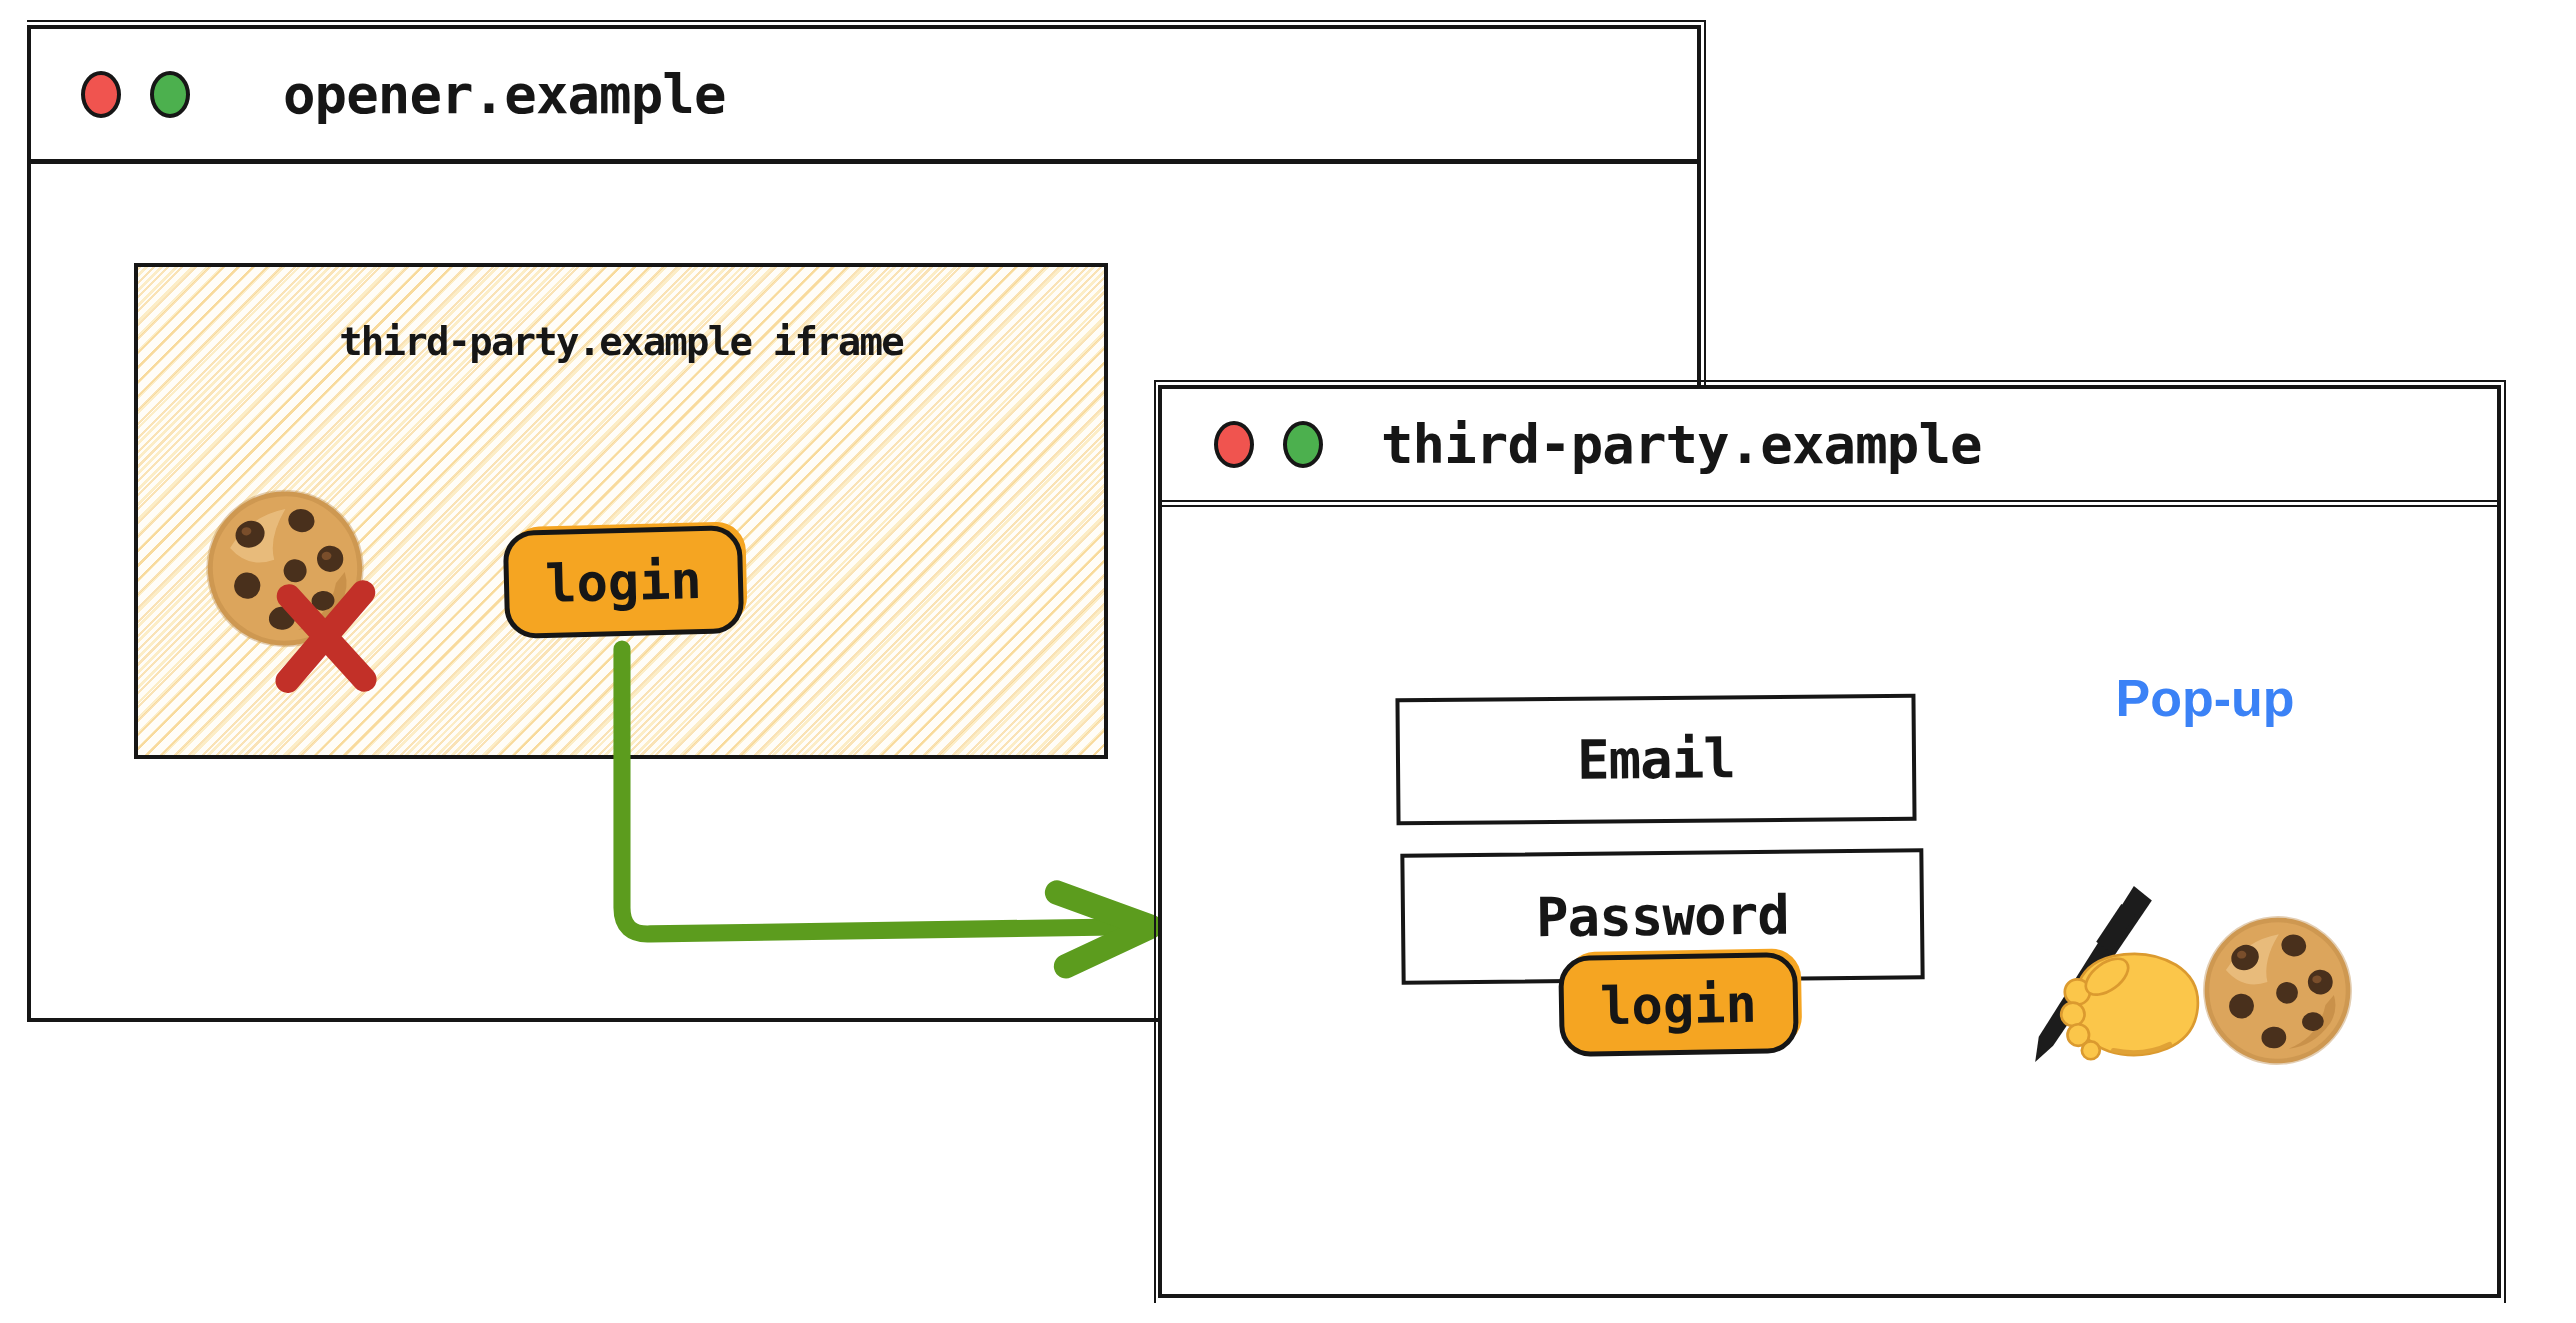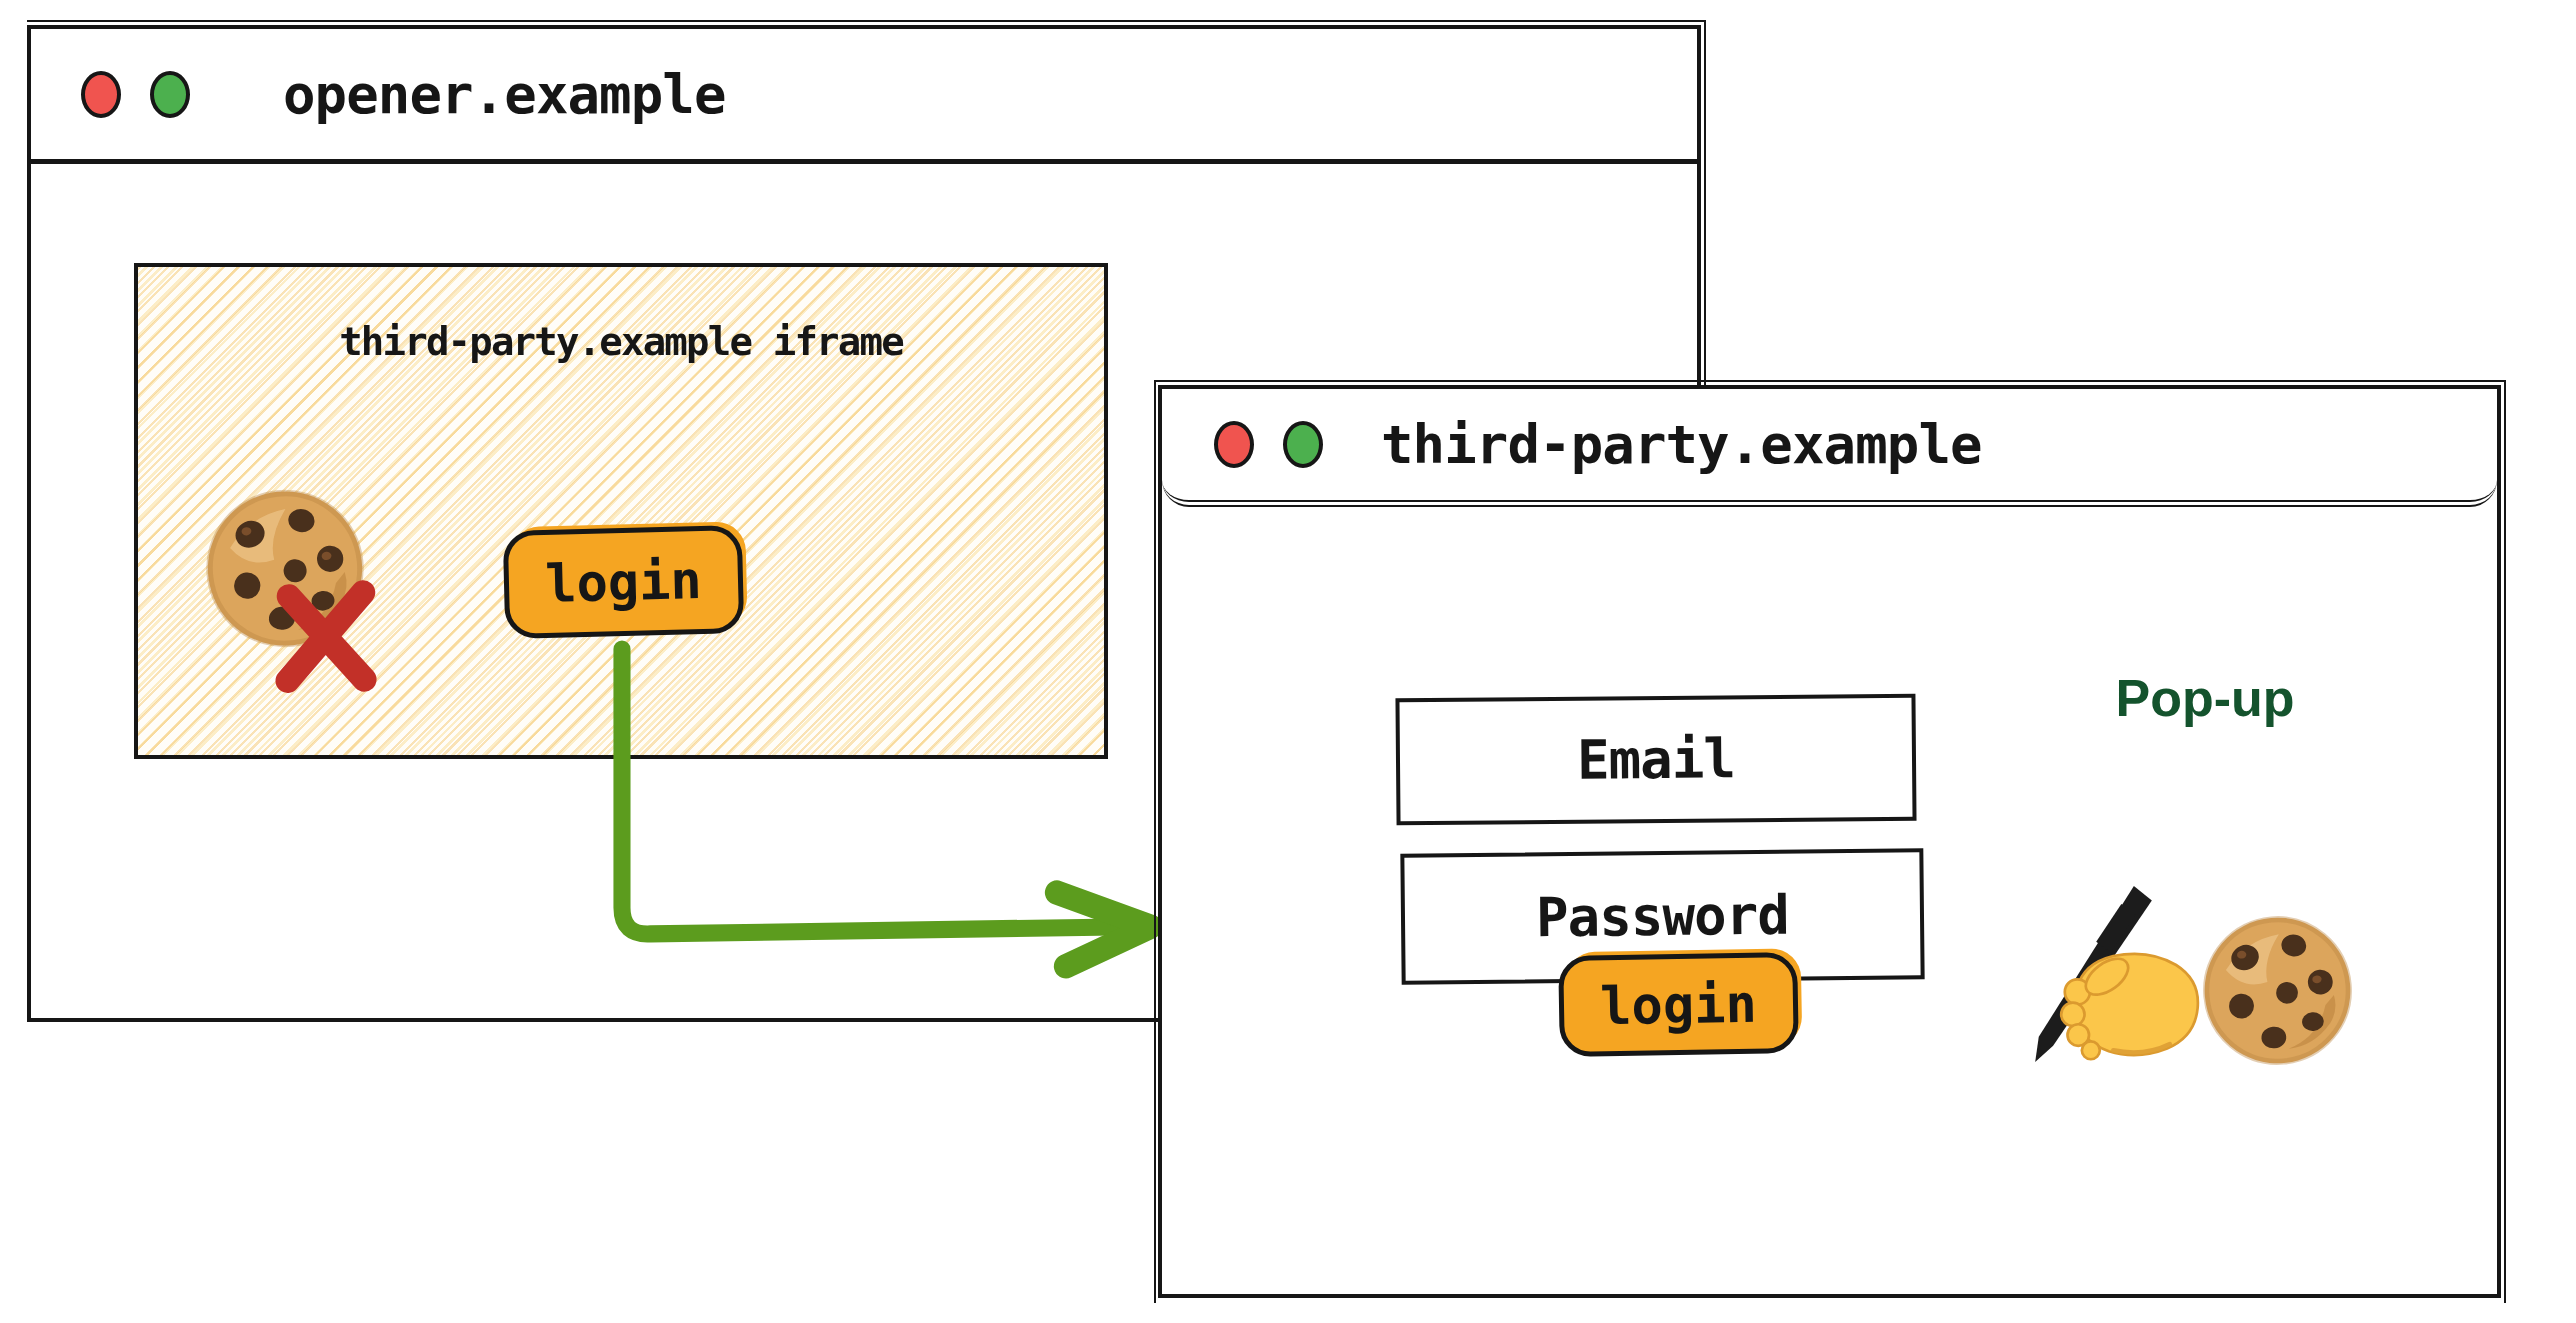--- a/index.html
+++ b/index.html
@@ -18,21 +18,21 @@
   .window{position:absolute;border:4.5px solid #161616;background:#fff;}
   .window::after{content:"";position:absolute;pointer-events:none;
     left:-4.5px;right:-9px;top:-9px;bottom:-9px;
     border-top:2.2px solid #161616;border-right:2.2px solid #161616;}
   .opener{left:27px;top:25px;width:1666px;height:989px;z-index:1;}
   .popup{left:1158px;top:385px;width:1335px;height:905px;z-index:10;}
   .popup::after{border-left:2.2px solid #161616;left:-8px;}
 
   .titlebar{display:flex;align-items:center;position:relative;}
   .opener .titlebar{height:130px;border-bottom:5.4px solid #161616;padding-left:50px;background:#fff;}
-  .popup  .titlebar{height:111px;border-bottom:7.2px double #161616;padding-left:52px;background:transparent;border-radius:27px;}
+  .popup  .titlebar{height:111px;border-bottom:7.2px double #161616;padding-left:52px;background:transparent;}
 
   .light{width:40px;height:47px;border-radius:50%;border:4.5px solid #161616;flex:none;box-sizing:border-box;}
   .light.red{background:#F0544F;}
   .light.green{background:#4CB04E;}
   .light+.light{margin-left:29px;}
   .titlebar .title{font-size:54px;font-weight:700;letter-spacing:-0.9px;white-space:nowrap;}
   .opener .title{margin-left:93px;}
   .popup  .title{margin-left:58px;}
 
   
@@ -58,21 +58,21 @@
     box-shadow:5.4px -5.4px 0 -1.8px #F5A522;}
 
   
   .field{position:absolute;display:flex;align-items:center;justify-content:center;
     background:#fff;border:4.5px solid #161616;box-sizing:border-box;
     font-size:54px;font-weight:700;letter-spacing:-0.9px;}
   .email{left:234px;top:307px;width:520px;height:127px;transform:rotate(-0.5deg);}
   .password{left:239px;top:462px;width:523px;height:131px;transform:rotate(-0.6deg);}
 
   .popup-label{position:absolute;left:881px;top:279px;width:324px;text-align:center;
-    font-family:"Liberation Sans",sans-serif;font-size:52px;font-weight:700;color:#14532d;}
+    font-family:"Liberation Sans",sans-serif;font-size:52px;font-weight:700;color:#3b82f6;}
 
   
   .arrow{position:absolute;left:0;top:0;z-index:5;pointer-events:none;}
 </style>
 </head>
 <body>
 
 <div class="canvas">
 
   <section class="window opener">

